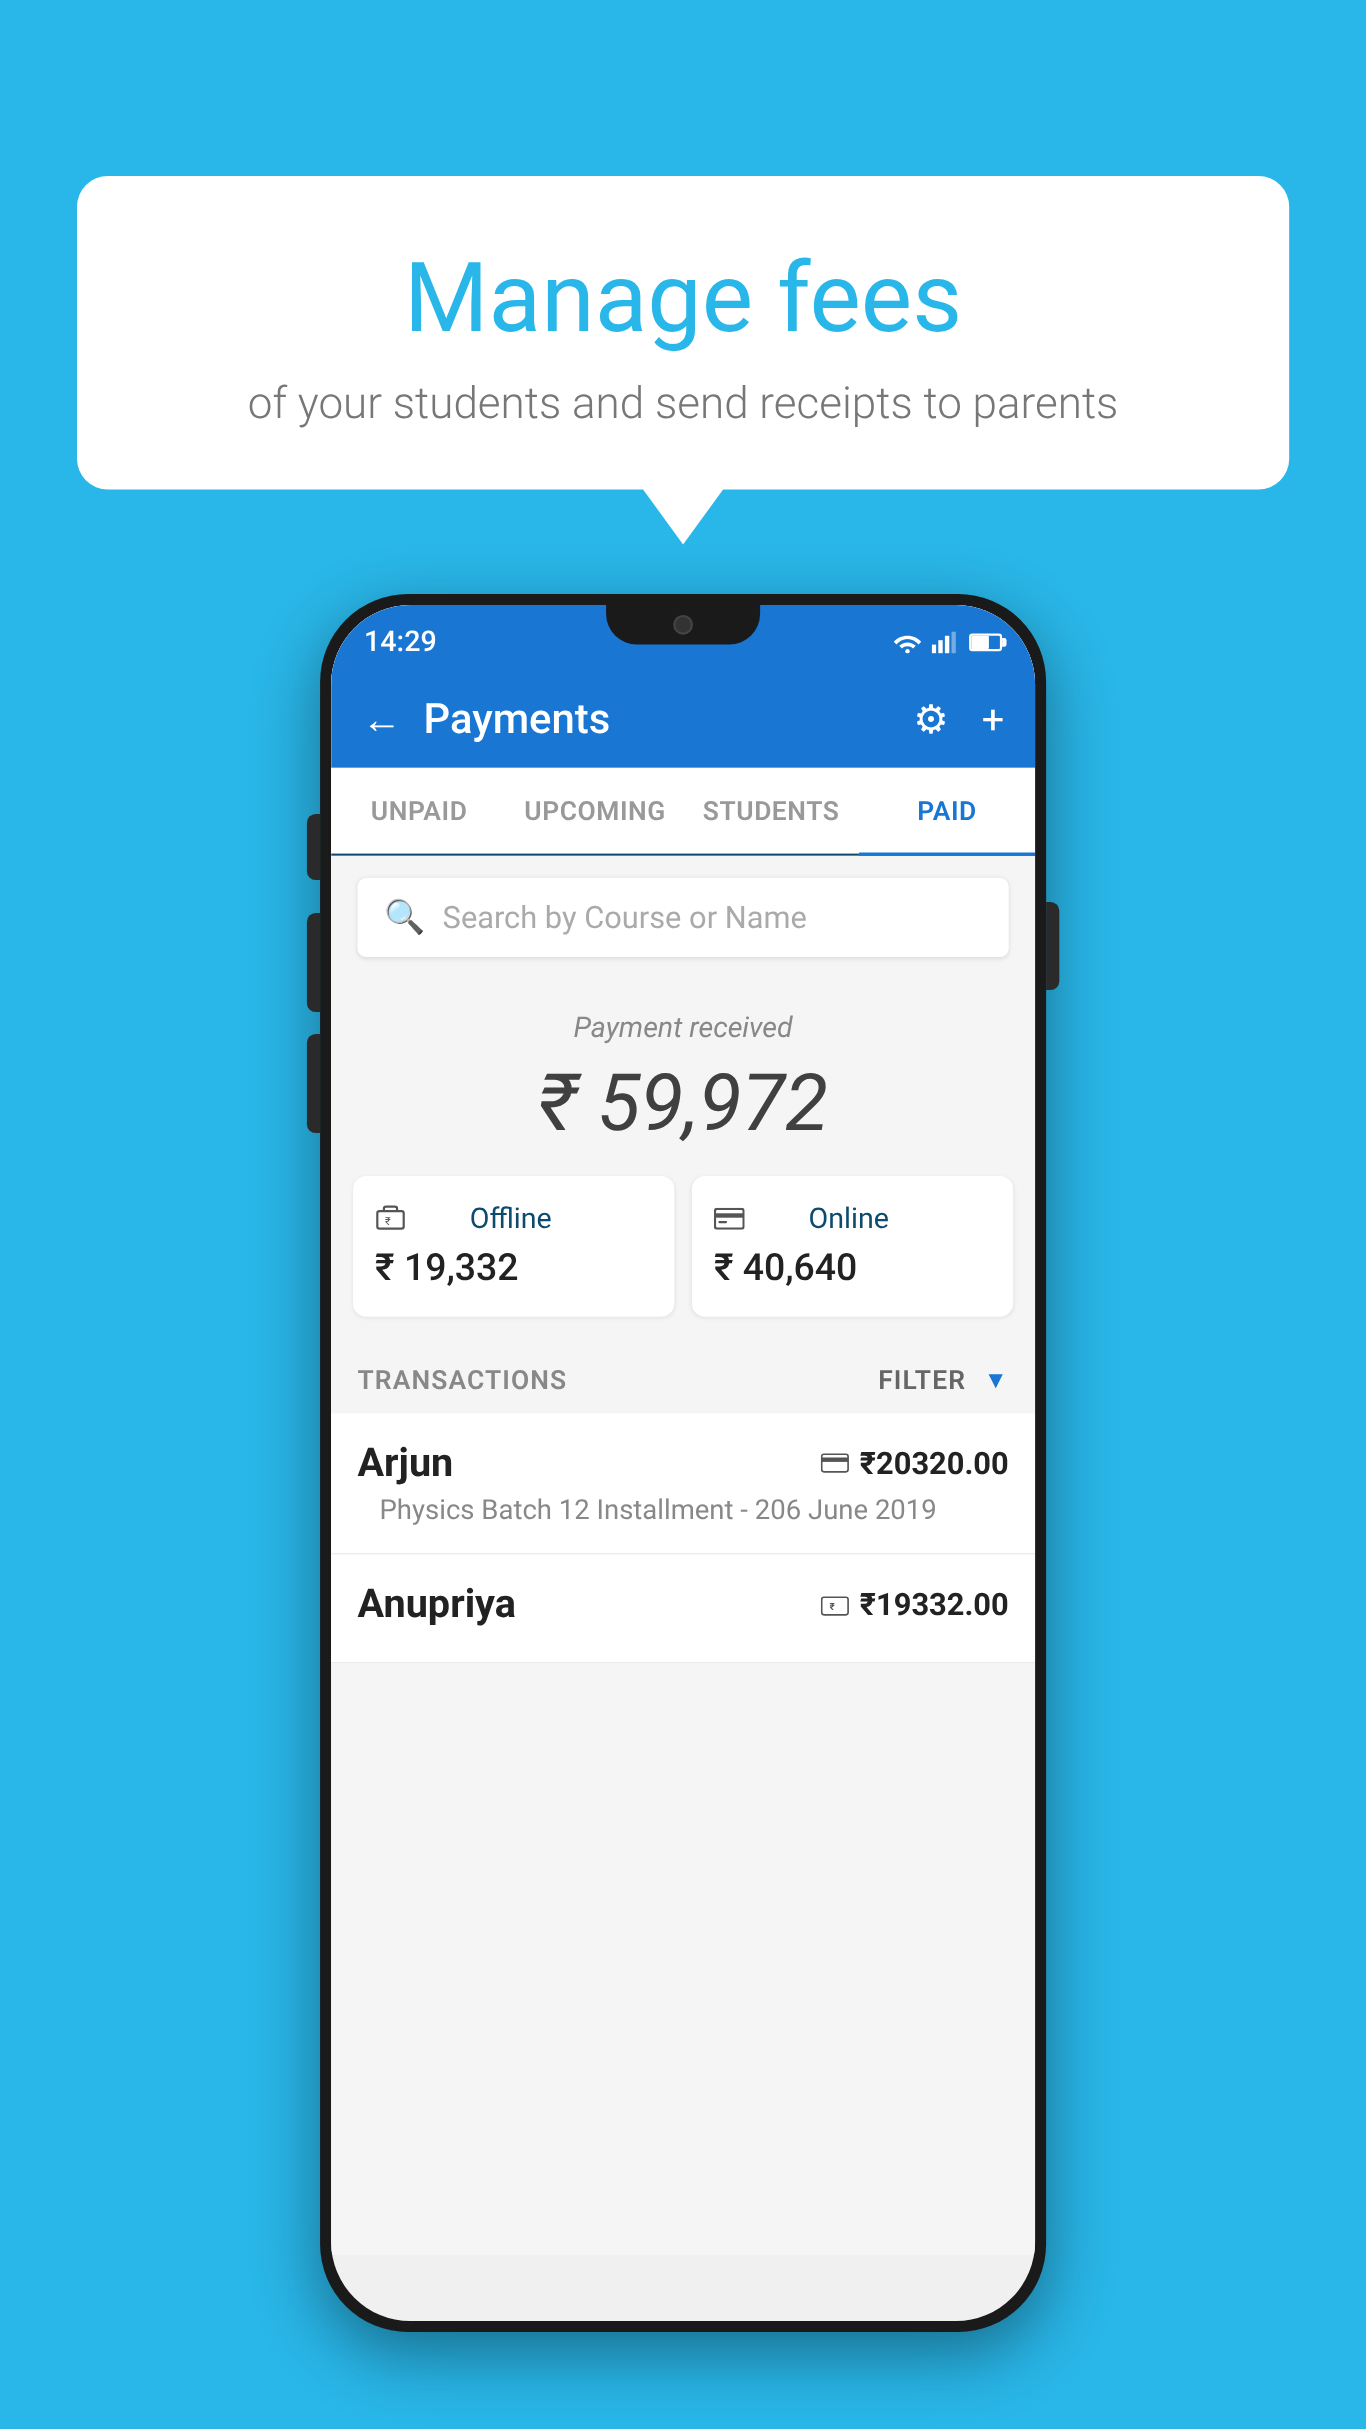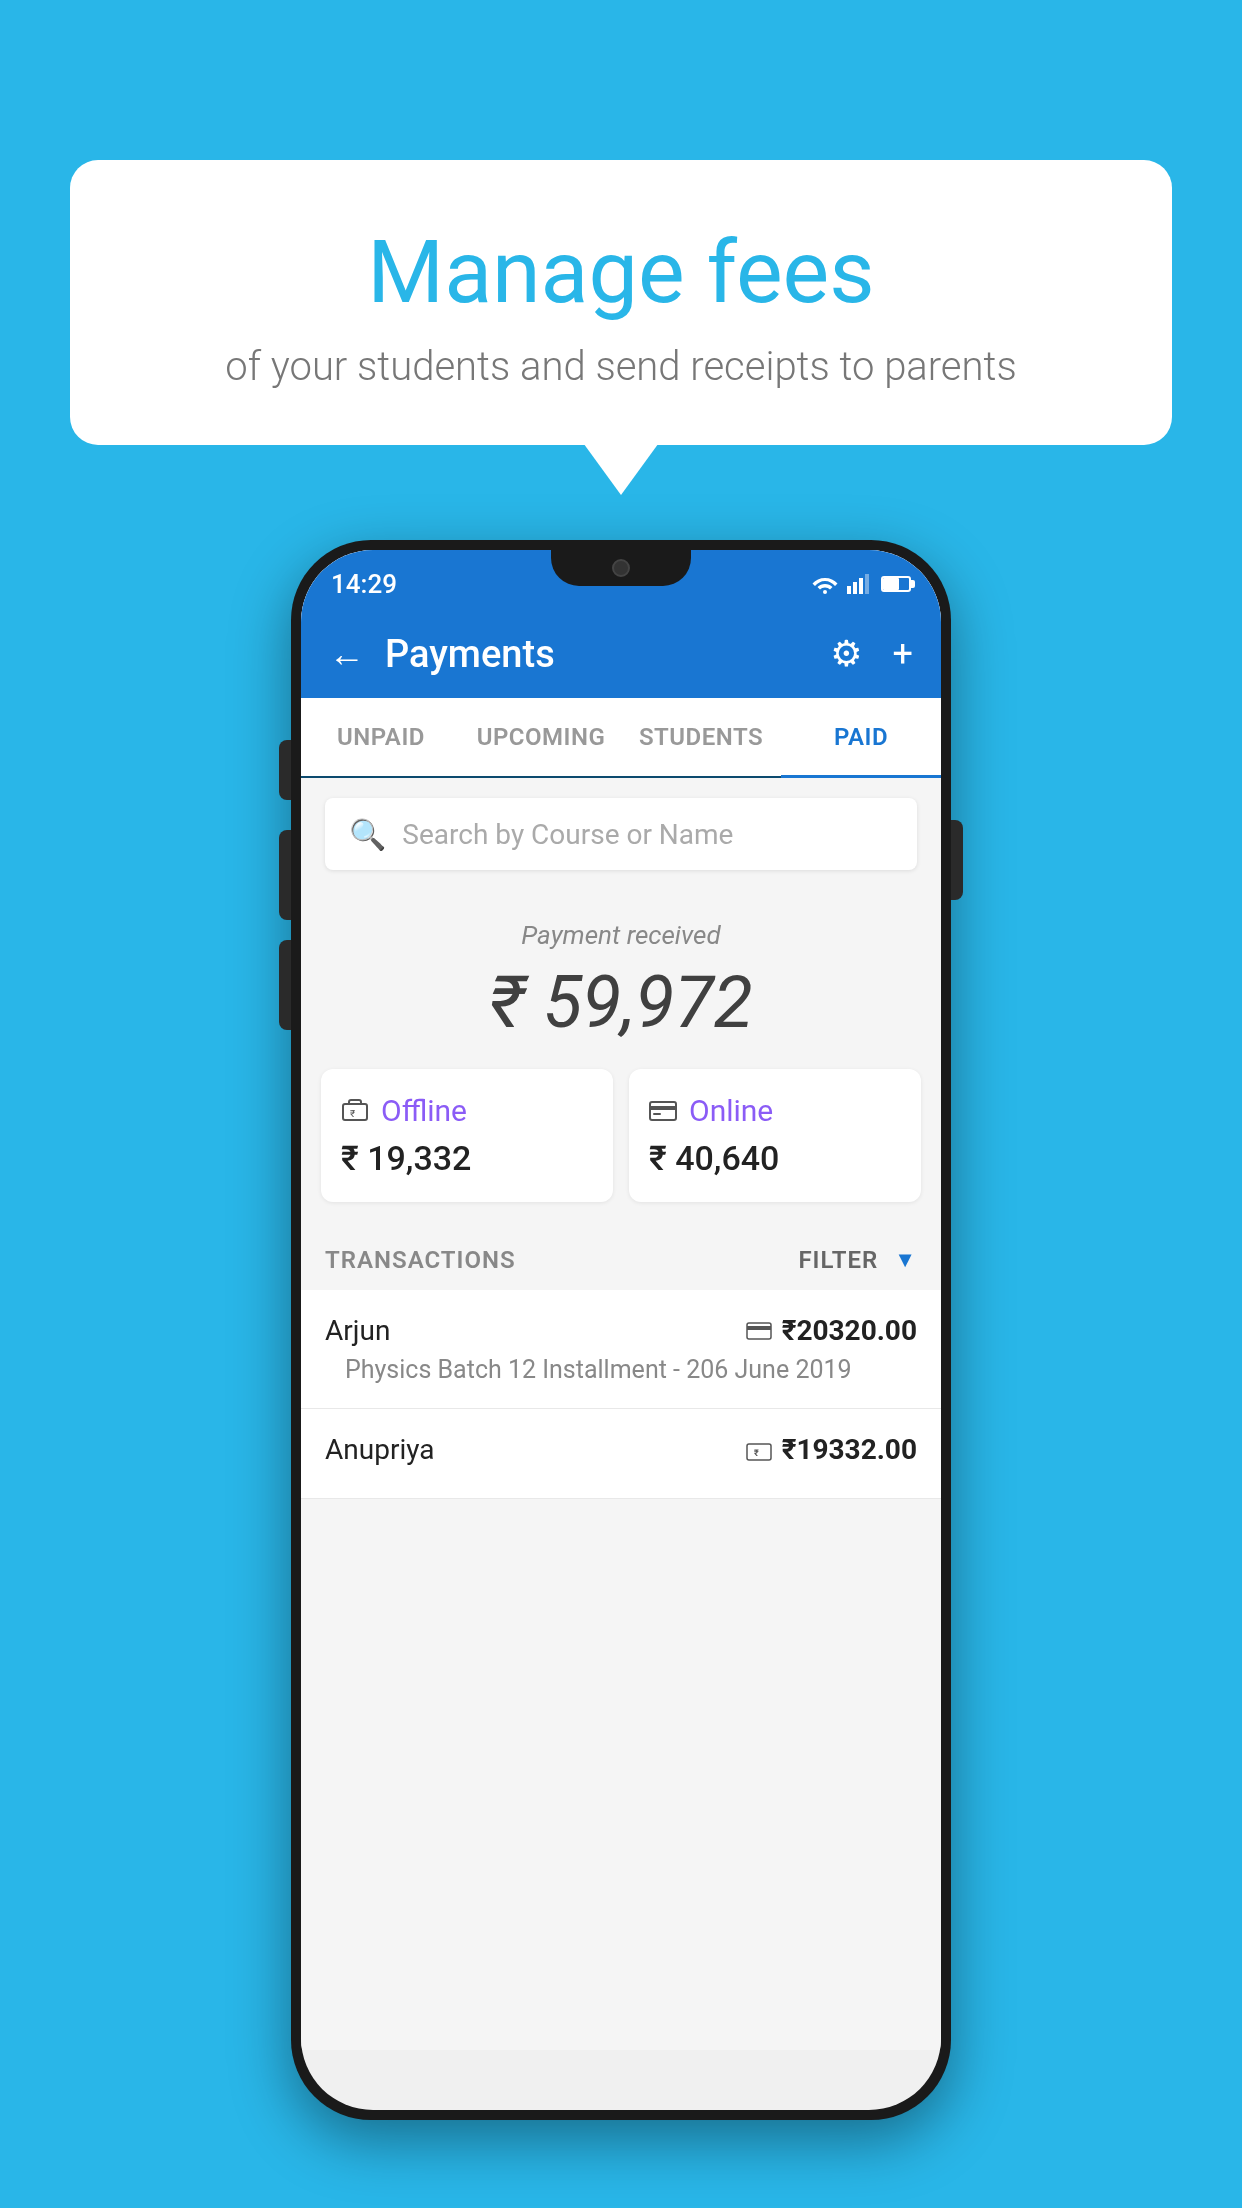--- a/index.html
+++ b/index.html
@@ -290,22 +290,23 @@
     }
 
     .card-header {
       display: flex;
       align-items: center;
       gap: 12px;
       margin-bottom: 10px;
     }
 
     .card-label {
-      font-size: 30px;
-      color: #8b5cf6;
+      font-size: 26px;
+      color: #0c4a6e;
+      margin-left: 46px;
     }
 
     .card-amount {
       font-size: 34px;
       font-weight: 500;
       color: #222;
       margin-top: 4px;
     }
 
     
@@ -351,22 +352,22 @@
     }
 
     .transaction-top {
       display: flex;
       justify-content: space-between;
       align-items: center;
       margin-bottom: 8px;
     }
 
     .transaction-name {
-      font-size: 28px;
-      font-weight: 400;
+      font-size: 36px;
+      font-weight: 700;
       color: #222;
     }
 
     .transaction-amount-row {
       display: flex;
       align-items: center;
       gap: 10px;
       font-weight: bold;
     }
 

